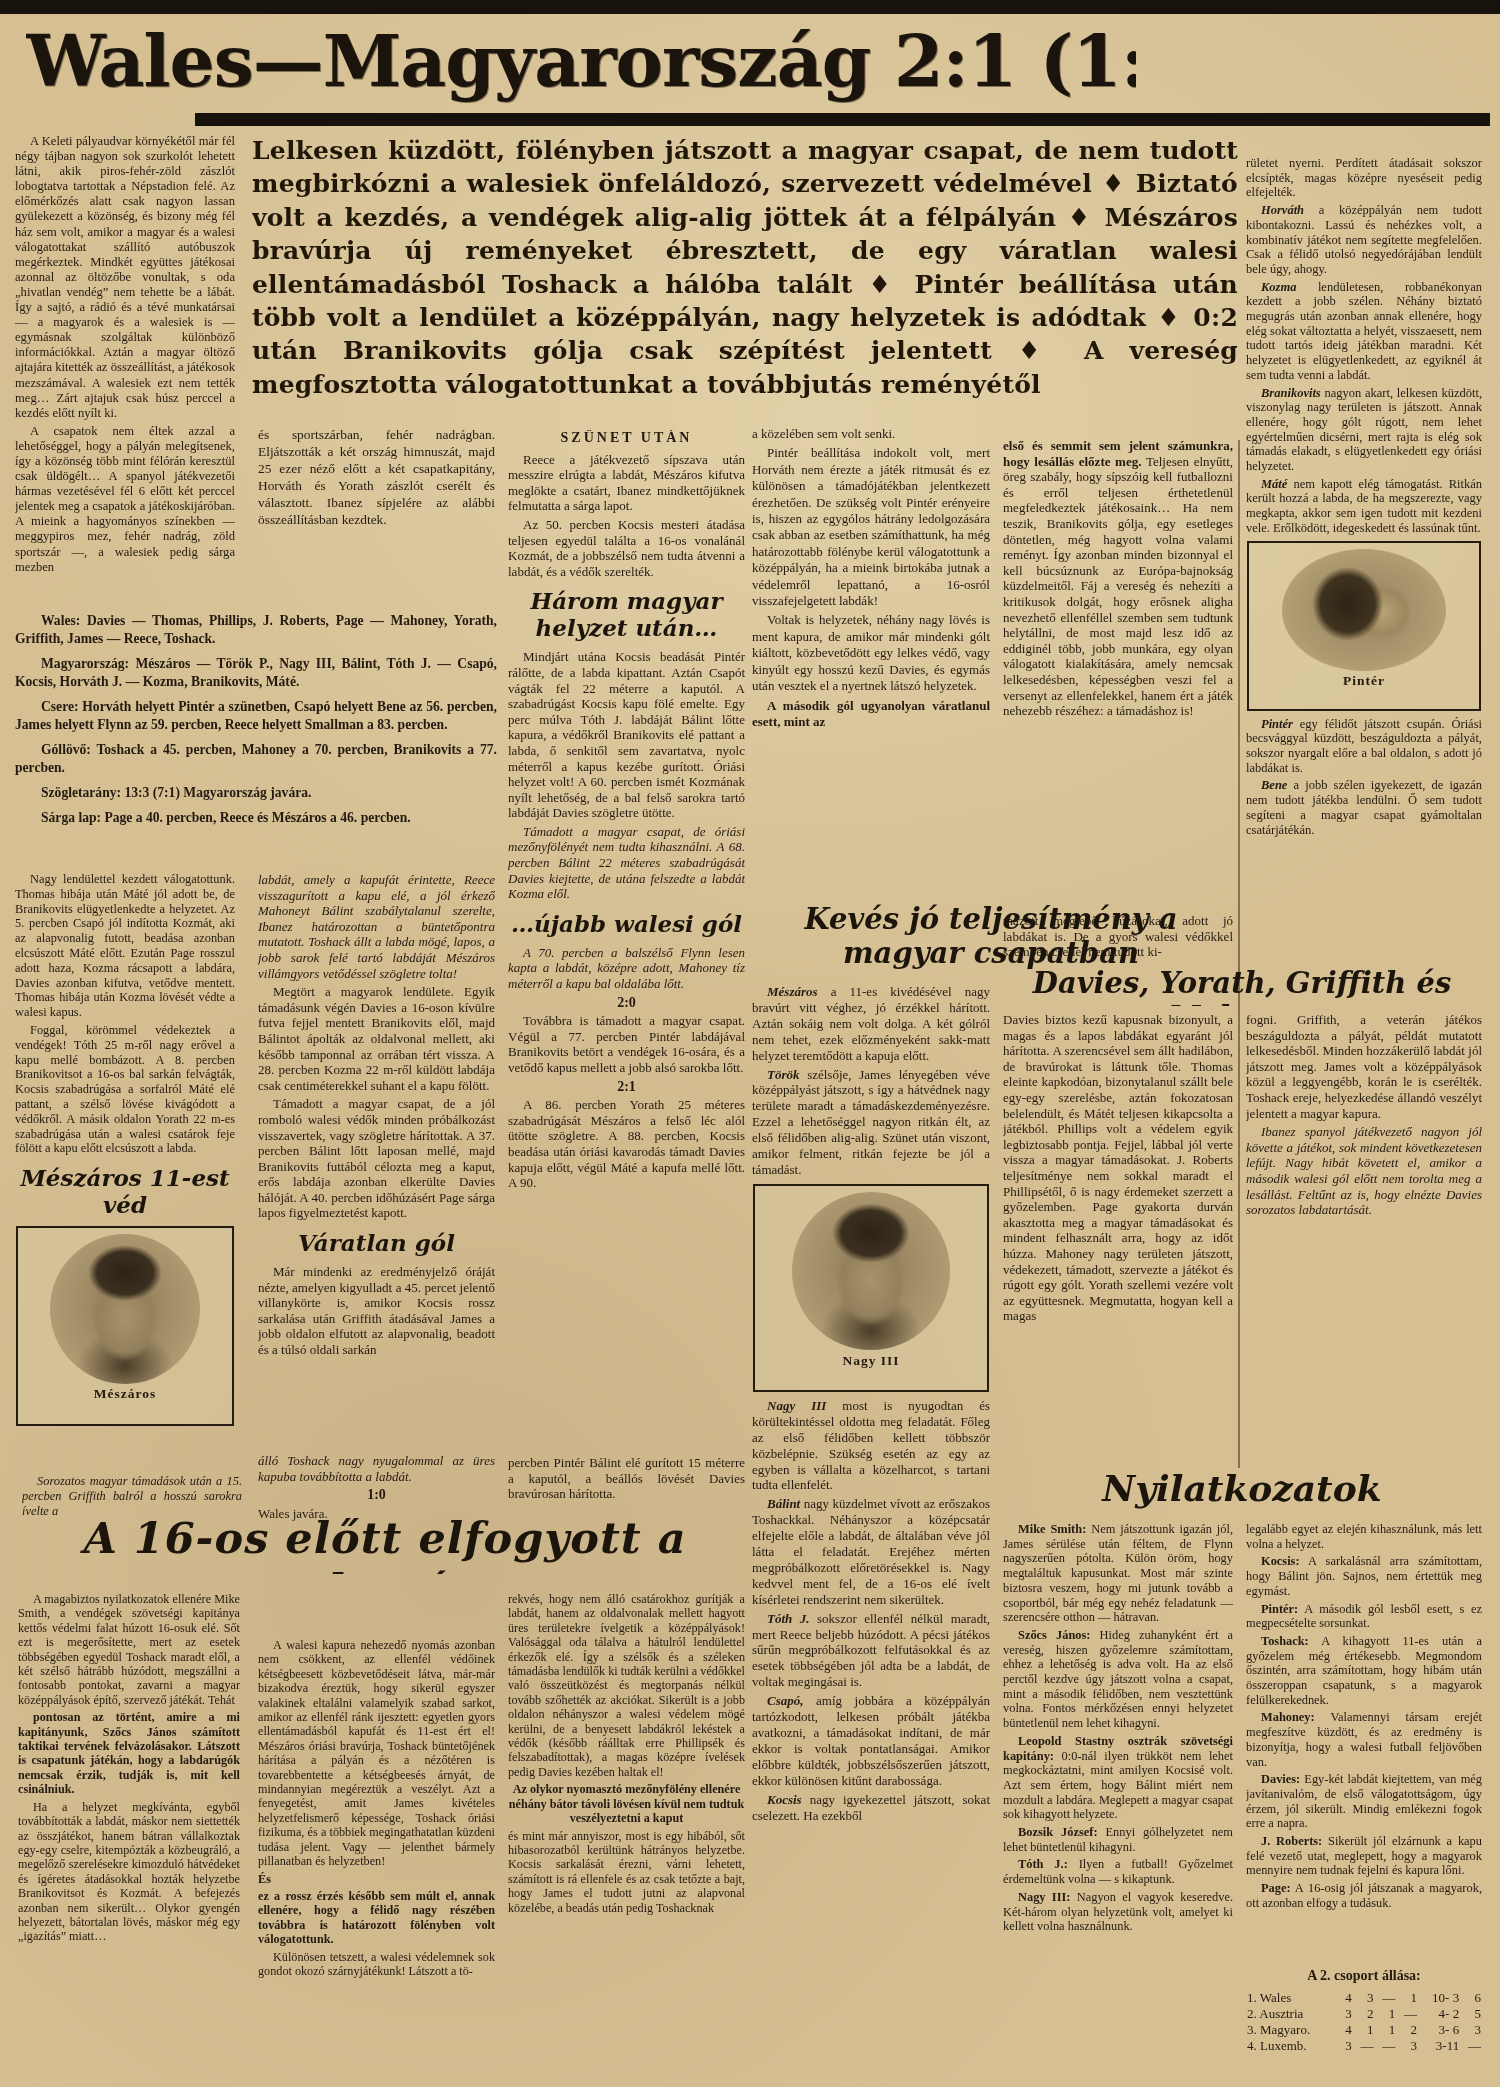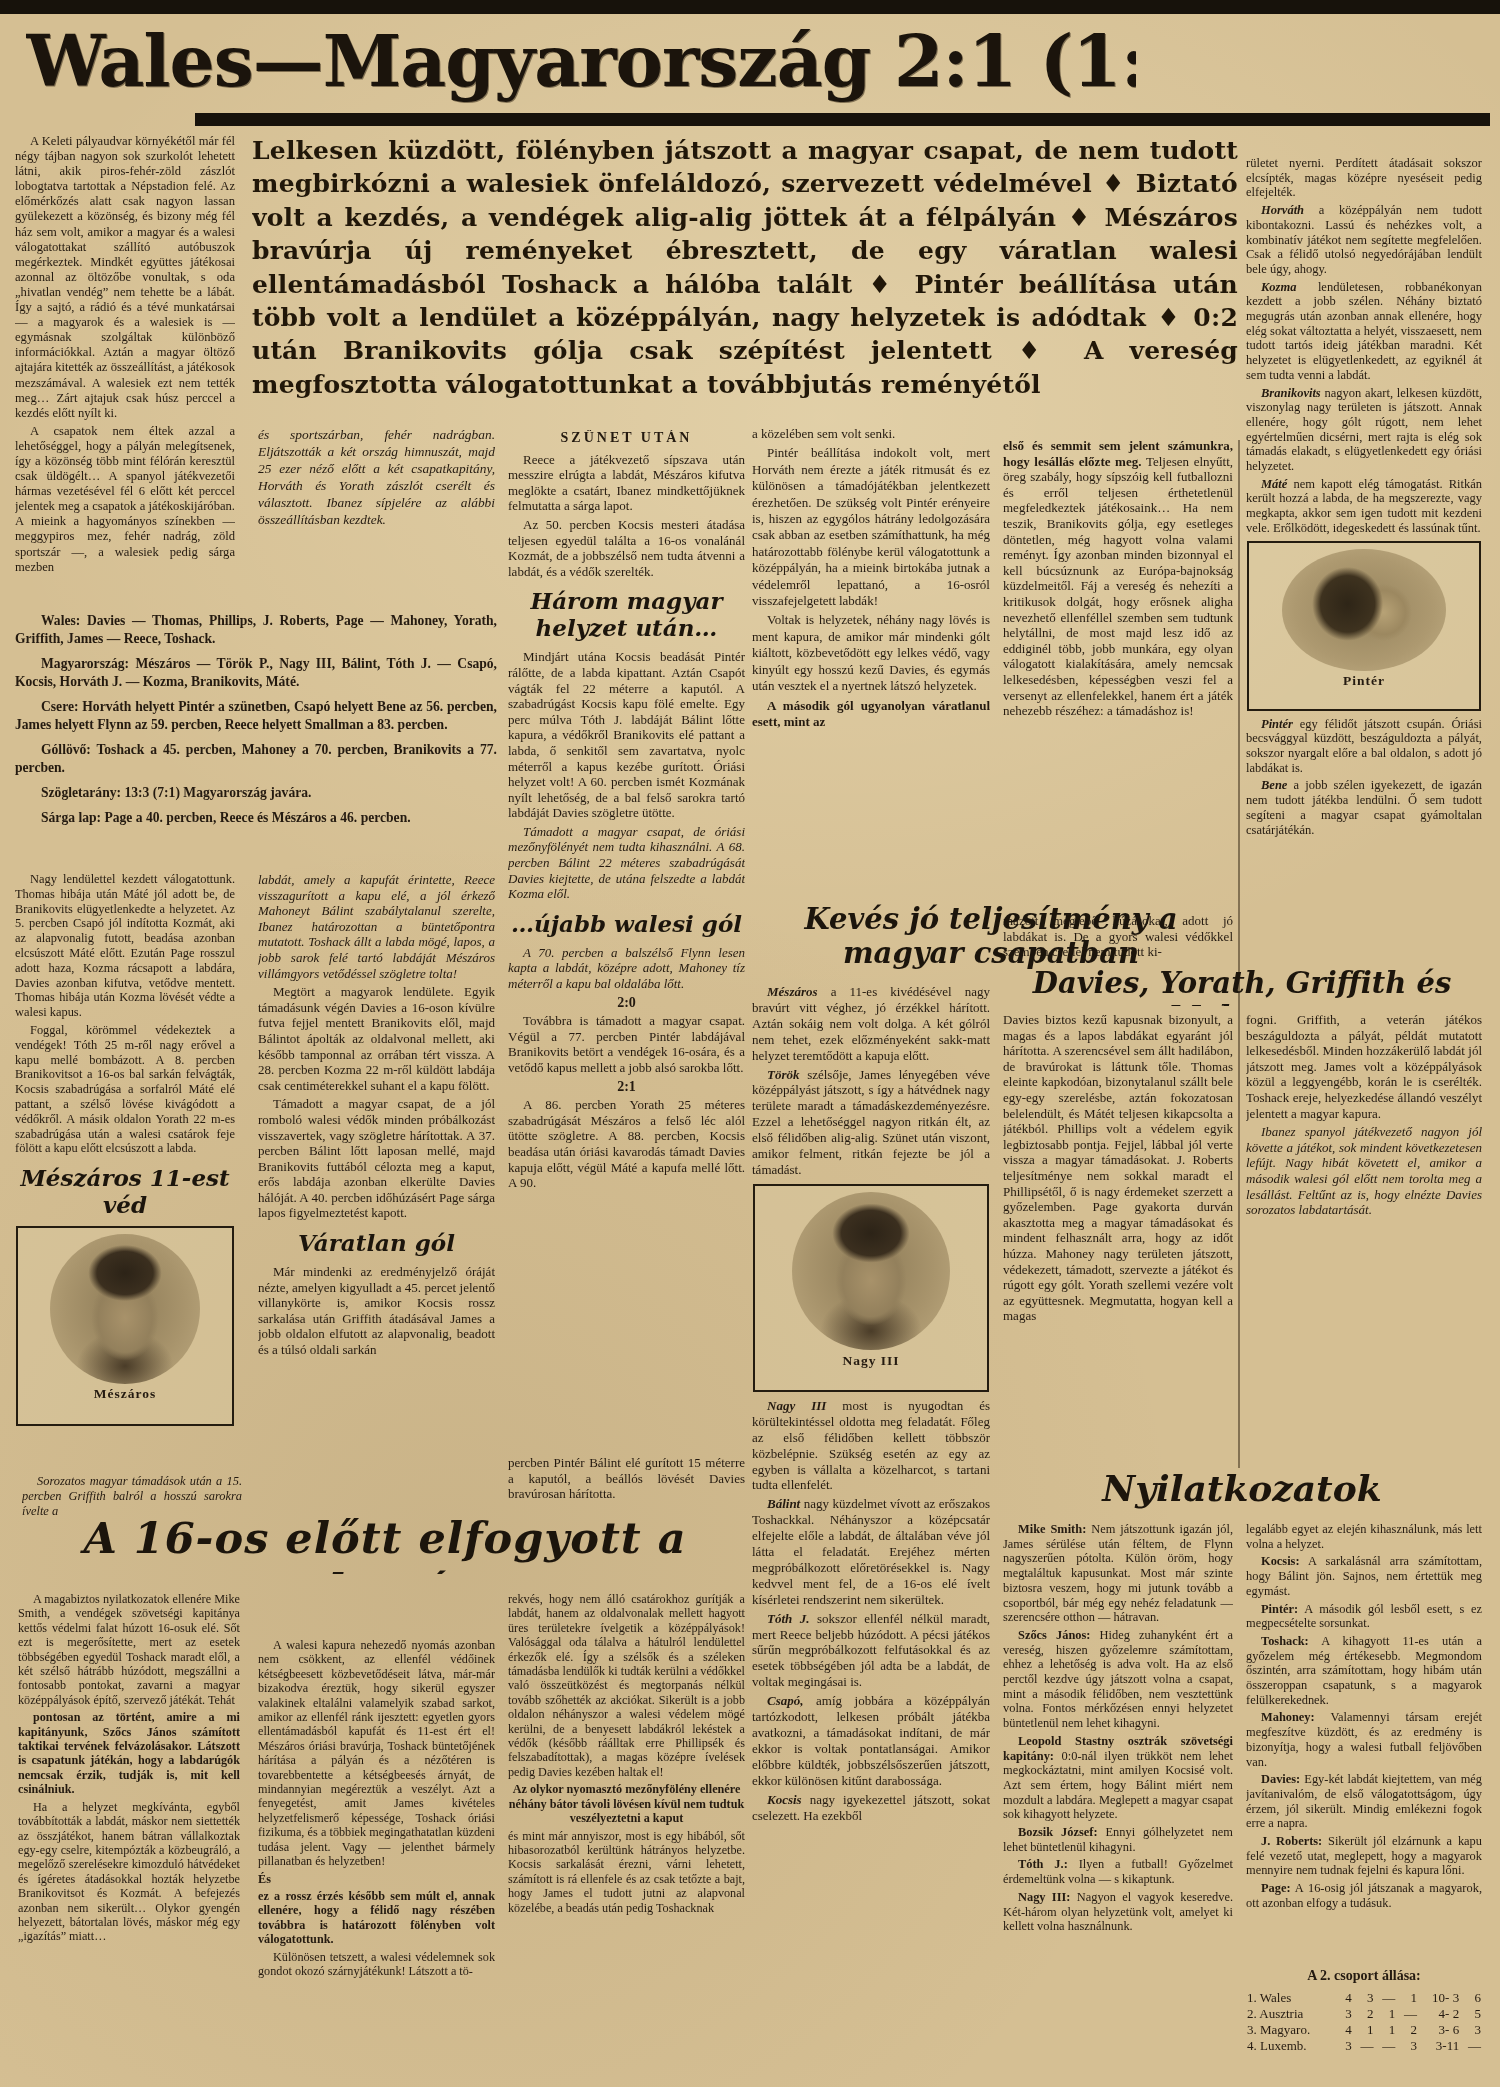--- a/index.html
+++ b/index.html
@@ -76,21 +76,21 @@
   <div class="abs headline" style="left:26px;top:14px;width:1110px;height:100px;">Wales—Magyarország 2:1 (1:0)</div>
   <div class="abs bar" style="left:195px;top:113px;width:1295px;height:13px;"></div>
 
   <div class="abs" style="left:15px;top:134px;width:220px;height:476px;font-size:12.6px;line-height:15.1px;">
     <p class="p">A Keleti pályaudvar környékétől már fél négy tájban nagyon sok szurkolót lehetett látni, akik piros-fehér-zöld zászlót lobogtatva tartottak a Népstadion felé. Az előmérkőzés alatt csak nagyon lassan gyülekezett a közönség, és bizony még fél ház sem volt, amikor a magyar és a walesi válogatottakat szállító autóbuszok megérkeztek. Mindkét együttes játékosai azonnal az öltözőbe vonultak, s oda „hivatlan vendég” nem tehette be a lábát. Így a sajtó, a rádió és a tévé munkatársai — a magyarok és a walesiek is — egymásnak szolgáltak különböző információkkal. Aztán a magyar öltöző ajtajára kitették az összeállítást, a játékosok mezszámával. A walesiek ezt nem tették meg… Zárt ajtajuk csak húsz perccel a kezdés előtt nyílt ki.</p>
     <p class="p">A csapatok nem éltek azzal a lehetőséggel, hogy a pályán melegítsenek, így a közönség több mint félórán keresztül csak üldögélt… A spanyol játékvezetői hármas vezetésével fél 6 előtt két perccel jelentek meg a csapatok a játékoskijáróban. A mieink a hagyományos színekben — meggypiros mez, fehér nadrág, zöld sportszár —, a walesiek pedig sárga mezben</p>
   </div>
 
   <div class="abs lead" style="left:252px;top:134px;width:986px;height:284px;">Lelkesen küzdött, fölényben játszott a magyar csapat, de nem tudott megbirkózni a walesiek önfeláldozó, szervezett védelmével ♦ Biztató volt a kezdés, a vendégek alig-alig jöttek át a félpályán ♦ Mészáros bravúrja új reményeket ébresztett, de egy váratlan walesi ellentámadásból Toshack a hálóba talált ♦ Pintér beállítása után több volt a lendület a középpályán, nagy helyzetek is adódtak ♦ 0:2 után Branikovits gólja csak szépítést jelentett ♦ A vereség megfosztotta válogatottunkat a továbbjutás reményétől</div>
 
-  <div class="abs" style="left:258px;top:426px;width:237px;height:180px;font-size:13.4px;line-height:17px;font-style:italic;">
+  <div class="abs" style="left:258px;top:426px;width:237px;height:180px;font-size:13.4px;line-height:17px;">
     <p class="p np">és sportszárban, fehér nadrágban. Eljátszották a két ország himnuszát, majd 25 ezer néző előtt a két csapatkapitány, Horváth és Yorath zászlót cserélt és választott. Ibanez sípjelére az alábbi összeállításban kezdtek.</p>
   </div>
 
   <div class="abs" style="left:15px;top:612px;width:482px;height:254px;">
     <p class="lu">Wales: Davies — Thomas, Phillips, J. Roberts, Page — Mahoney, Yorath, Griffith, James — Reece, Toshack.</p>
     <p class="lu">Magyarország: Mészáros — Török P., Nagy III, Bálint, Tóth J. — Csapó, Kocsis, Horváth J. — Kozma, Branikovits, Máté.</p>
     <p class="lu">Csere: Horváth helyett Pintér a szünetben, Csapó helyett Bene az 56. percben, James helyett Flynn az 59. percben, Reece helyett Smallman a 83. percben.</p>
     <p class="lu">Góllövő: Toshack a 45. percben, Mahoney a 70. percben, Branikovits a 77. percben.</p>
     <p class="lu">Szögletarány: 13:3 (7:1) Magyarország javára.</p>
     <p class="lu">Sárga lap: Page a 40. percben, Reece és Mészáros a 46. percben.</p>
@@ -108,20 +108,25 @@
   <div class="abs" style="left:22px;top:1474px;width:220px;height:50px;font-size:12.4px;line-height:14.8px;">
     <p class="p it">Sorozatos magyar támadások után a 15. percben Griffith balról a hosszú sarokra ívelte a</p>
   </div>
 
   <div class="abs" style="left:258px;top:872px;width:237px;height:578px;">
     <p class="p it np">labdát, amely a kapufát érintette, Reece visszagurított a kapu elé, a jól érkező Mahoneyt Bálint szabálytalanul szerelte, Ibanez határozottan a büntetőpontra mutatott. Toshack állt a labda mögé, lapos, a jobb sarok felé tartó labdáját Mészáros villámgyors vetődéssel szögletre tolta!</p>
     <p class="p">Megtört a magyarok lendülete. Egyik támadásunk végén Davies a 16-oson kívülre futva fejjel mentett Branikovits elől, majd Bálintot ápolták az oldalvonal mellett, aki később tamponnal az orrában tért vissza. A 28. percben Kozma 22 m-ről küldött labdája csak centiméterekkel suhant el a kapu fölött.</p>
     <p class="p">Támadott a magyar csapat, de a jól romboló walesi védők minden próbálkozást visszavertek, vagy szögletre hárítottak. A 37. percben Bálint lőtt laposan mellé, majd Branikovits futtából célozta meg a kaput, erős labdája azonban elkerülte Davies hálóját. A 40. percben időhúzásért Page sárga lapos figyelmeztetést kapott.</p>
     <div class="h-it h-sm">Váratlan gól</div>
     <p class="p">Már mindenki az eredményjelző óráját nézte, amelyen kigyulladt a 45. percet jelentő villanykörte is, amikor Kocsis rossz sarkalása után Griffith átadásával James a jobb oldalon elfutott az alapvonalig, beadott és a túlsó oldali sarkán</p>
+  </div>
+  <div class="abs" style="left:258px;top:1453px;width:237px;height:104px;">
+    <p class="p it np">álló Toshack nagy nyugalommal az üres kapuba továbbította a labdát.</p>
+    <p class="score">1:0</p>
+    <p class="p np">Wales javára.</p>
   </div>
 
   <div class="abs" style="left:508px;top:430px;width:237px;height:1020px;">
     <p class="sc-head">SZÜNET UTÁN</p>
     <p class="p">Reece a játékvezető sípszava után messzire elrúgta a labdát, Mészáros kifutva meglökte a csatárt, Ibanez mindkettőjüknek felmutatta a sárga lapot.</p>
     <p class="p">Az 50. percben Kocsis mesteri átadása teljesen egyedül találta a 16-os vonalánál Kozmát, de a jobbszélső nem tudta átvenni a labdát, és a védők szerelték.</p>
     <div class="h-it h-sm">Három magyar helyzet után…</div>
     <p class="p">Mindjárt utána Kocsis beadását Pintér rálőtte, de a labda kipattant. Aztán Csapót vágták fel 22 méterre a kaputól. A szabadrúgást Kocsis kapu fölé emelte. Egy perc múlva Tóth J. labdáját Bálint lőtte kapura, a védőkről Branikovits elé pattant a labda, ő senkitől sem zavartatva, nyolc méterről a kapus kezébe gurított. Óriási helyzet volt! A 60. percben ismét Kozmának nyílt lehetőség, de a bal felső sarokra tartó labdáját Davies szögletre ütötte.</p>
     <p class="p it">Támadott a magyar csapat, de óriási mezőnyfölényét nem tudta kihasználni. A 68. percben Bálint 22 méteres szabadrúgását Davies kiejtette, de utána felszedte a labdát Kozma elől.</p>
     <div class="h-it h-sm">…újabb walesi gól</div>

